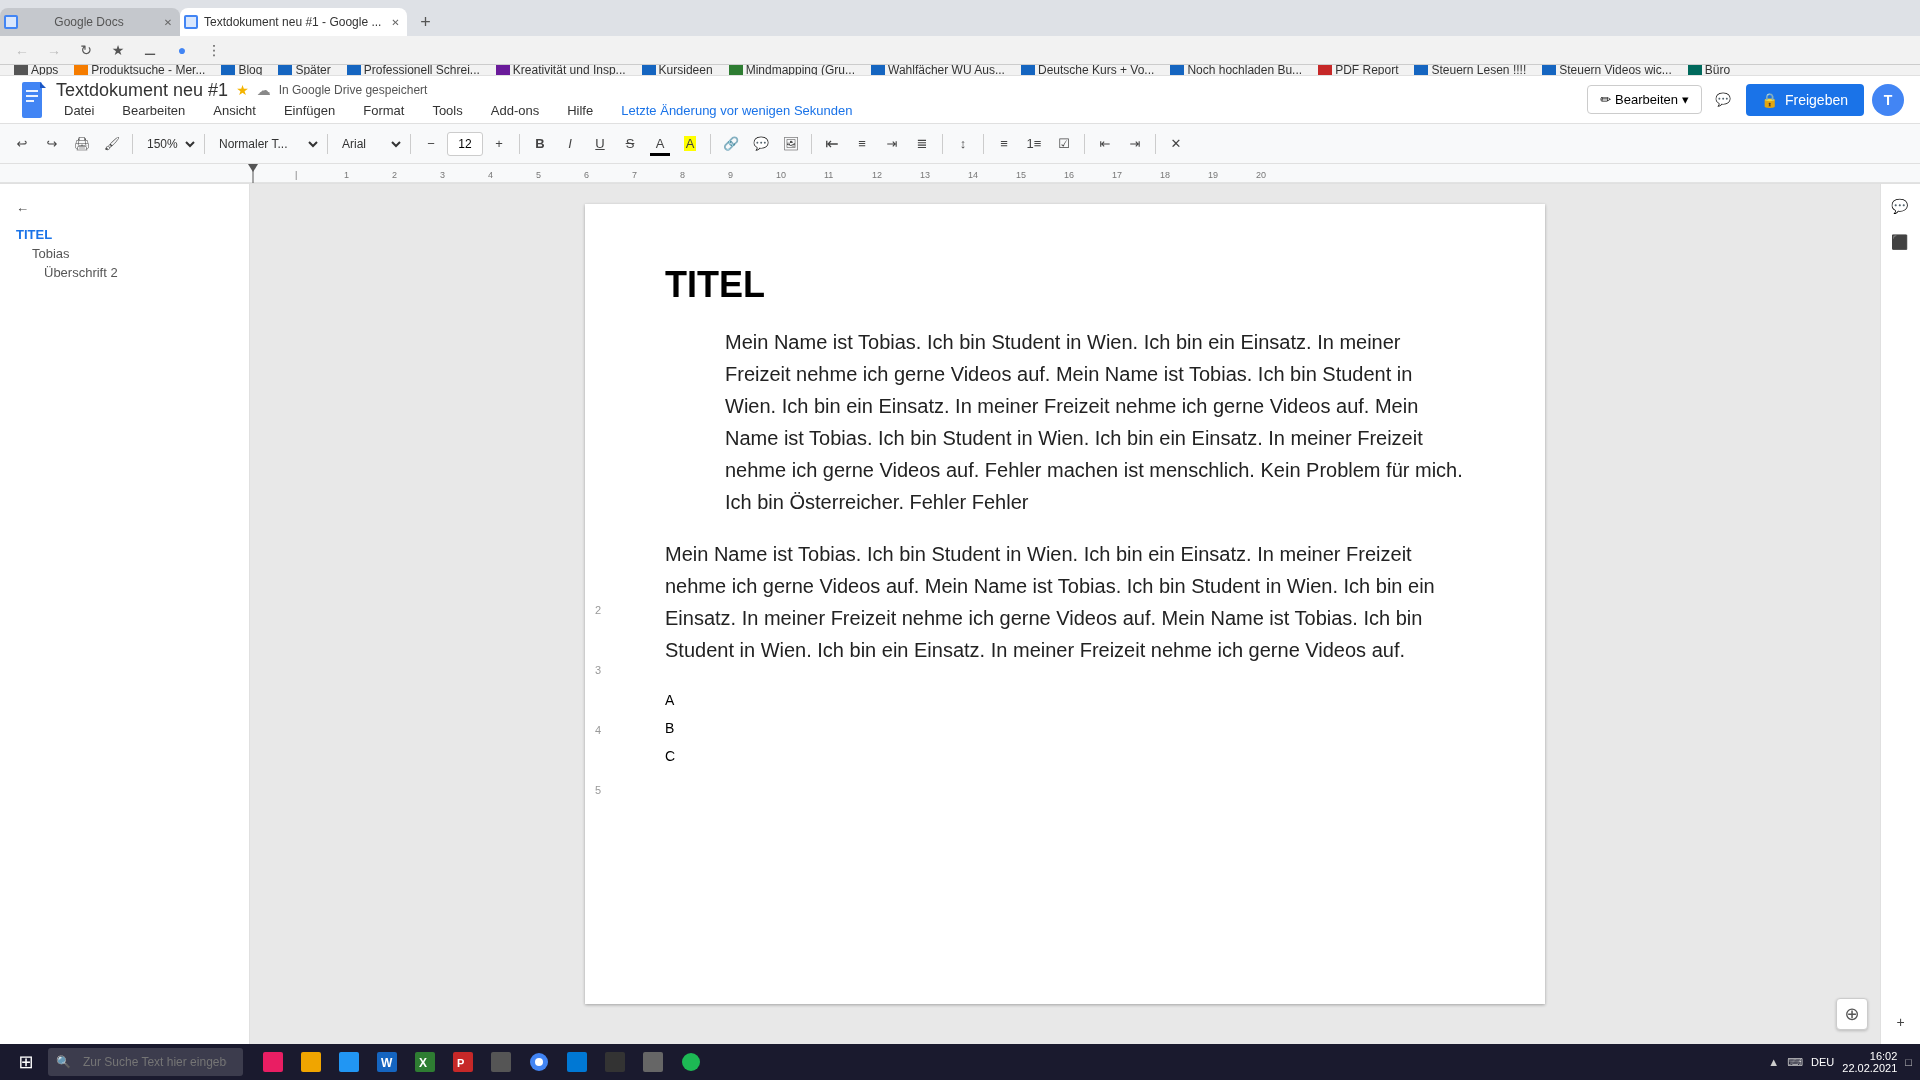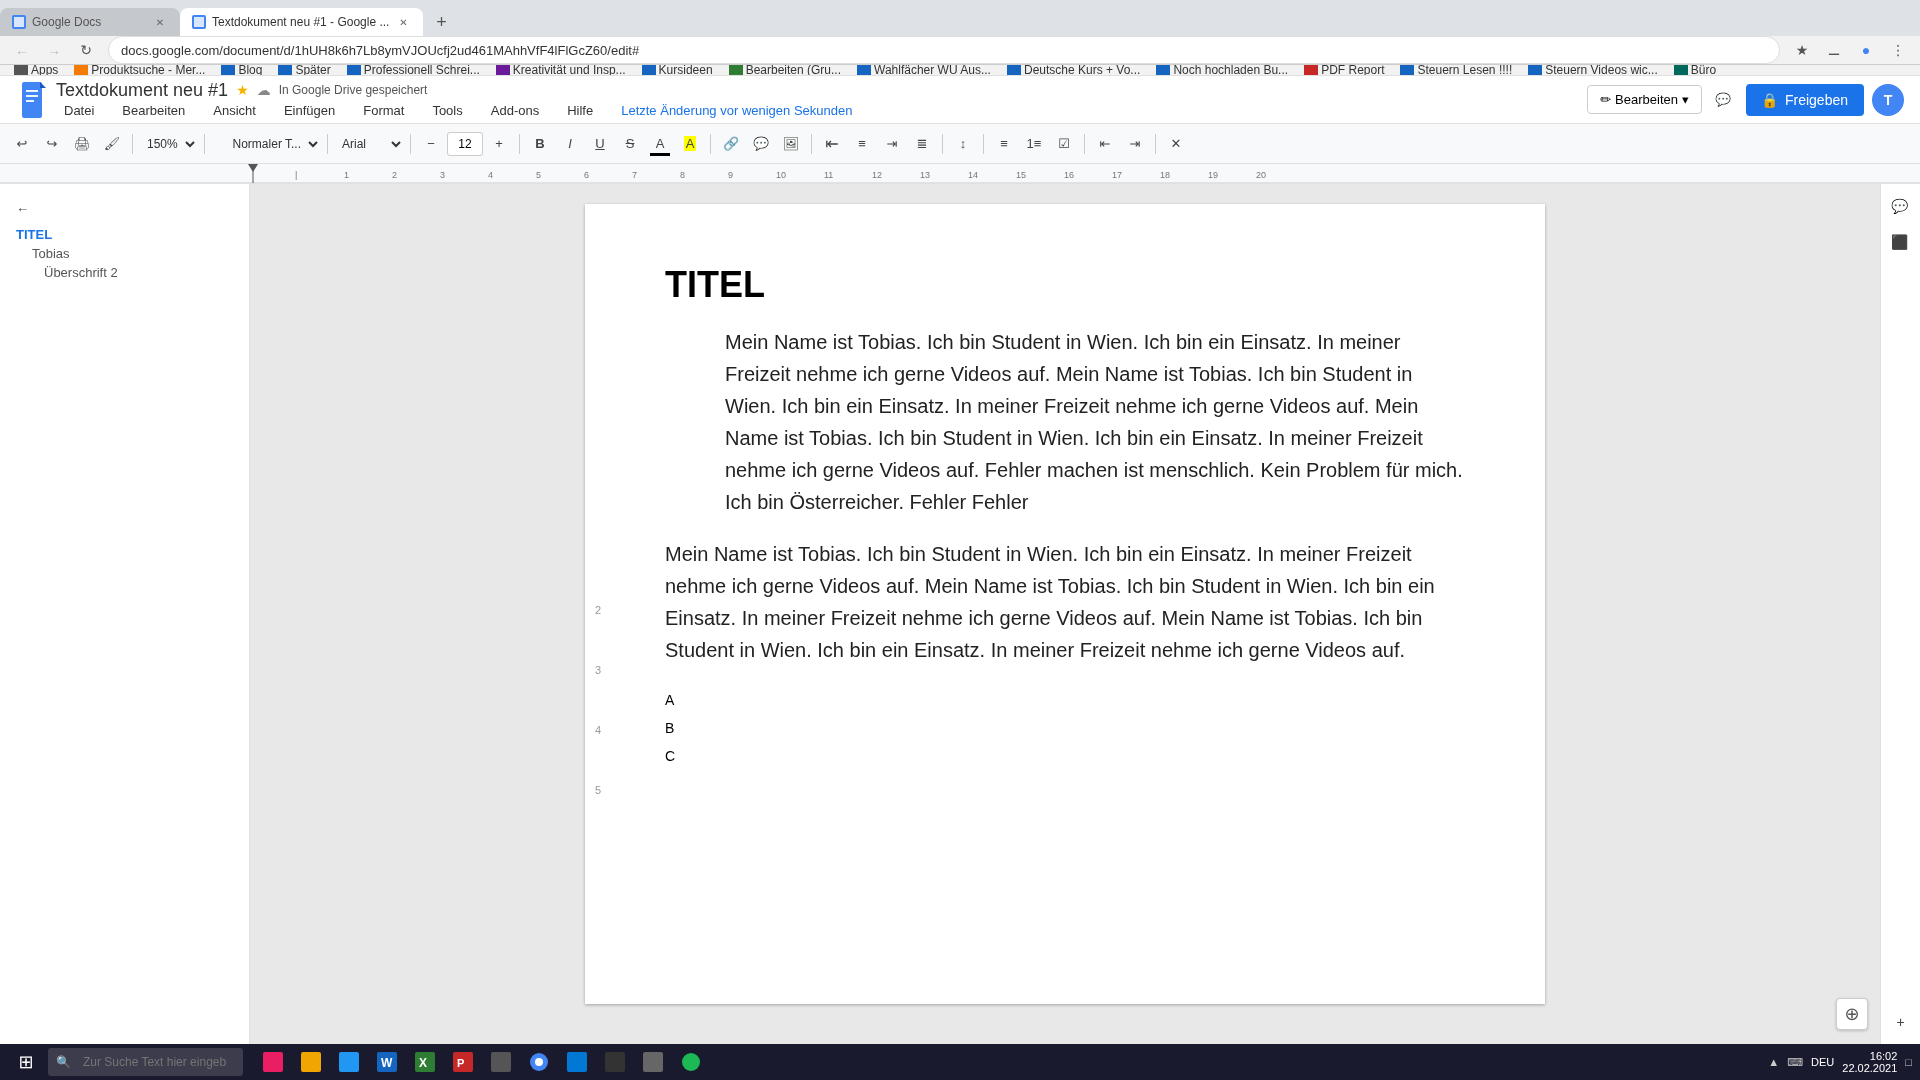--- a/index.html
+++ b/index.html
@@ -3,21 +3,21 @@
   <meta charset="utf-8">
   <style>
     * { margin: 0; padding: 0; box-sizing: border-box; }
     body { font-family: Arial, sans-serif; font-size: 13px; background: #f0f0f0; overflow: hidden; width: 1920px; height: 1080px; }
 
     
     .browser-frame { width: 1920px; height: 1080px; display: flex; flex-direction: column; background: #dee1e6; }
 
     
     .tab-bar { display: flex; align-items: flex-end; background: #dee1e6; padding: 8px 0 0 0; height: 36px; }
-    .tab { display: flex; align-items: center; background: #fff; border-radius: 8px 8px 0 0; padding: 0 12px; height: 28px; font-size: 12px; color: #333; gap: 6px; min-width: 180px; max-width: 250px; }
+    .tab { display: flex; align-items: center; background: #fff; border-radius: 8px 8px 0 0; padding: 0 4px; height: 28px; font-size: 12px; color: #333; gap: 6px; min-width: 180px; max-width: 250px; text-align: center; }
     .tab.inactive { background: #c5c8cd; color: #555; }
     .tab-favicon { width: 14px; height: 14px; background: #4285f4; border-radius: 2px; flex-shrink: 0; display: flex; align-items: center; justify-content: center; }
     .tab-favicon-docs { background: #4285f4; }
     .tab-title { flex: 1; overflow: hidden; text-overflow: ellipsis; white-space: nowrap; font-size: 12px; }
     .tab-close { width: 16px; height: 16px; border-radius: 50%; display: flex; align-items: center; justify-content: center; font-size: 10px; color: #666; cursor: pointer; }
     .tab-new { width: 28px; height: 28px; display: flex; align-items: center; justify-content: center; font-size: 18px; color: #555; cursor: pointer; margin-left: 4px; }
     .browser-controls { display: flex; align-items: center; background: #f2f2f2; height: 40px; padding: 0 8px; gap: 4px; border-bottom: 1px solid #ccc; }
     .nav-btn { width: 28px; height: 28px; border-radius: 50%; display: flex; align-items: center; justify-content: center; cursor: pointer; color: #555; font-size: 14px; }
     .nav-btn.disabled { color: #bbb; cursor: default; }
     .address-bar { flex: 1; height: 28px; background: #fff; border-radius: 14px; border: 1px solid #ddd; display: flex; align-items: center; padding: 0 12px; font-size: 13px; color: #333; margin: 0 4px; }
@@ -122,23 +122,20 @@
       <span class="tab-title">Textdokument neu #1 - Google ...</span>
       <span class="tab-close">✕</span>
     </div>
     <div class="tab-new">+</div>
   </div>
 
   <div class="browser-controls">
     <div class="nav-btn disabled">←</div>
     <div class="nav-btn disabled">→</div>
     <div class="nav-btn">↻</div>
-    <div class="address-bar">
-      <span>docs.google.com/document/d/1hUH8k6h7Lb8ymVJOUcfj2ud461MAhhVfF4lFlGcZ60/edit#</span>
-    </div>
     <div class="nav-btn">★</div>
     <div class="nav-btn">⚊</div>
     <div class="nav-btn" style="color:#4285f4;">●</div>
     <div class="nav-btn">⋮</div>
   </div>
 
   <div class="bookmarks-bar">
     <div class="bookmark-item">
       <div class="bookmark-icon" style="background:#555;"></div>
       <span>Apps</span>
@@ -162,21 +159,21 @@
     <div class="bookmark-item">
       <div class="bookmark-icon purple"></div>
       <span>Kreativität und Insp...</span>
     </div>
     <div class="bookmark-item">
       <div class="bookmark-icon blue2"></div>
       <span>Kursideen</span>
     </div>
     <div class="bookmark-item">
       <div class="bookmark-icon green"></div>
-      <span>Bearbeiten  (Gru...</span>
+      <span>Mindmapping  (Gru...</span>
     </div>
     <div class="bookmark-item">
       <div class="bookmark-icon blue2"></div>
       <span>Wahlfächer WU Aus...</span>
     </div>
     <div class="bookmark-item">
       <div class="bookmark-icon blue2"></div>
       <span>Deutsche Kurs + Vo...</span>
     </div>
     <div class="bookmark-item">
@@ -254,21 +251,21 @@
     <div class="toolbar">
       <button class="toolbar-btn" title="Undo">↩</button>
       <button class="toolbar-btn" title="Redo">↪</button>
       <button class="toolbar-btn">🖨</button>
       <button class="toolbar-btn">🖌</button>
       <div class="toolbar-separator"></div>
       <select class="toolbar-select">
         <option>150%</option>
       </select>
       <div class="toolbar-separator"></div>
-      <select class="toolbar-select" style="min-width:110px;text-align:right;">
+      <select class="toolbar-select" style="min-width:110px;">
         <option>Normaler T...</option>
       </select>
       <div class="toolbar-separator"></div>
       <select class="toolbar-select" style="min-width:70px;">
         <option>Arial</option>
       </select>
       <div class="toolbar-separator"></div>
       <button class="toolbar-btn">−</button>
       <input class="font-size-input" value="12" style="width: 36px; height: 24px; text-align: center; border: 1px solid rgb(204, 204, 204); border-radius: 3px; font-size: 12px;">
       <button class="toolbar-btn">+</button>

